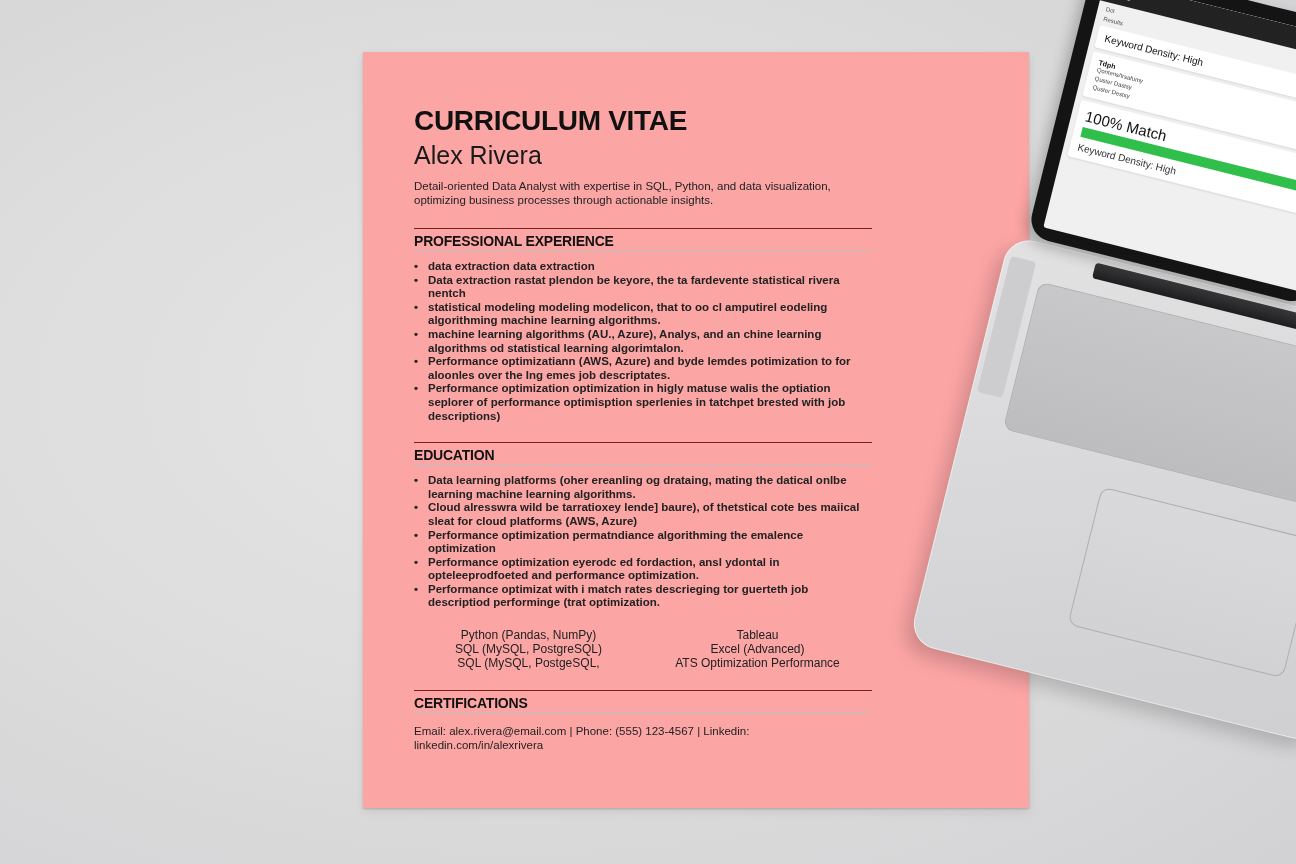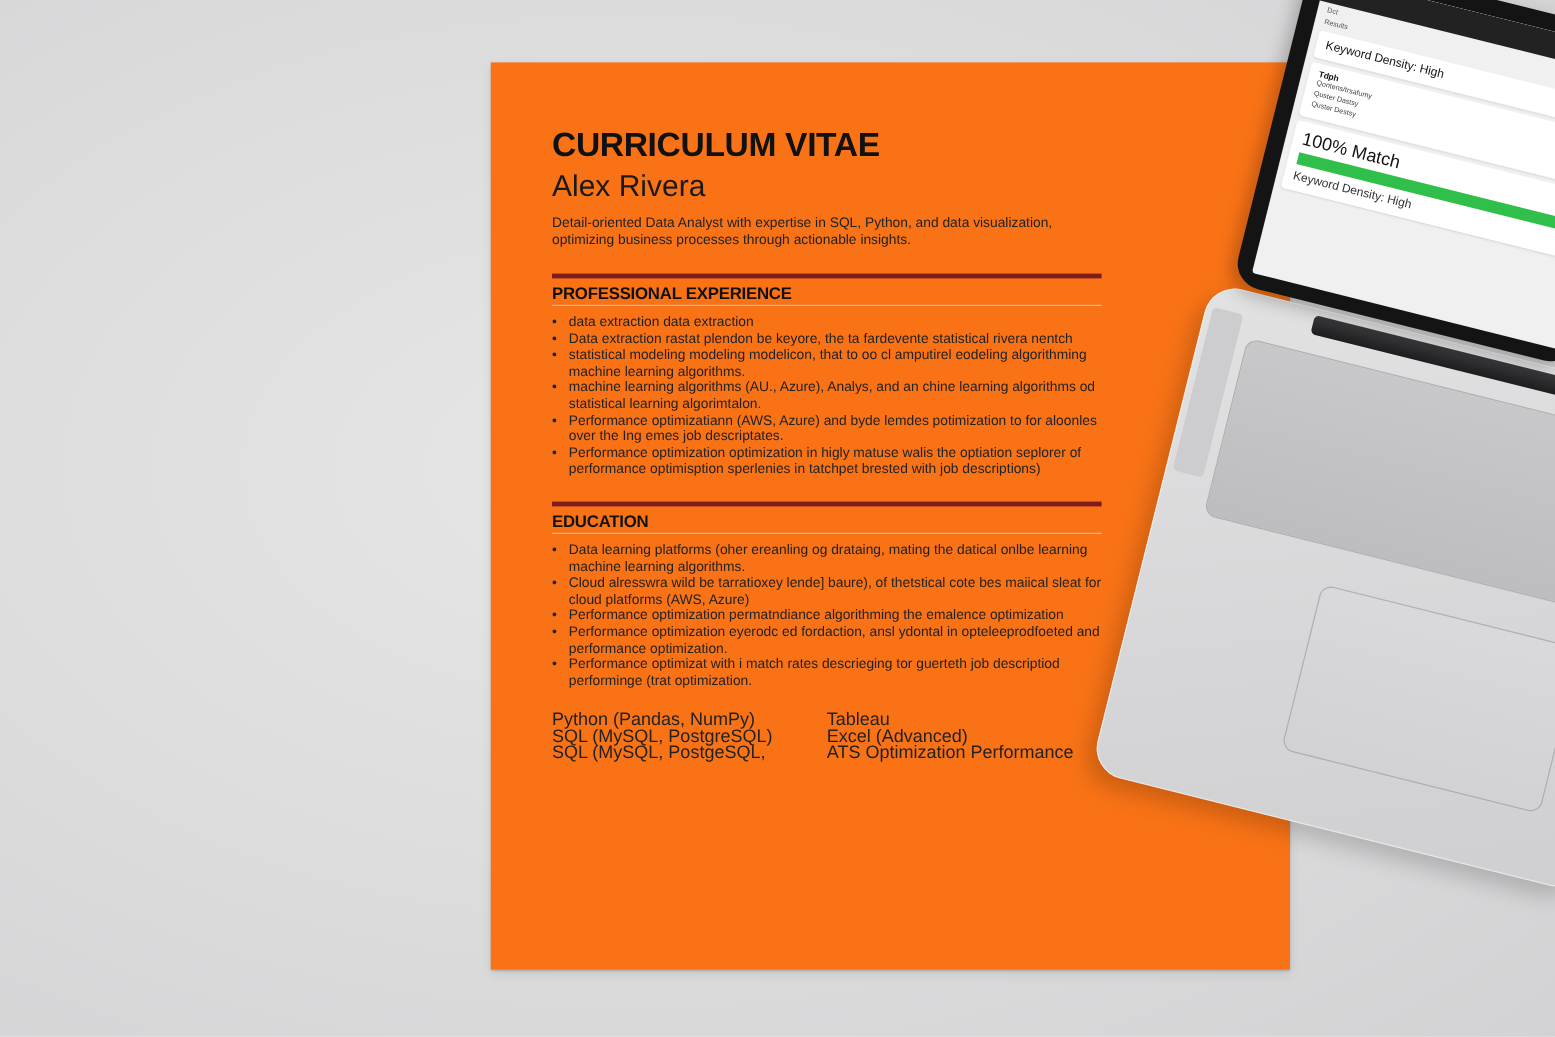--- a/index.html
+++ b/index.html
@@ -4,40 +4,39 @@
 <style>
   html, body { margin:0; padding:0; }
   body {
     width:1296px; height:864px; overflow:hidden; position:relative;
     background: radial-gradient(ellipse at 40% 45%, #e6e6e7 0%, #dcdcdd 55%, #d2d2d4 100%);
     font-family: "Liberation Sans", sans-serif;
   }
   
   .paper {
     position:absolute; left:363px; top:52px; width:666px; height:756px;
-    background:#f97316;
+    background:#fca5a5;
     box-shadow: 0 1px 2px rgba(0,0,0,0.18), 0 4px 10px rgba(0,0,0,0.08);
     color:#1a1a1a;
-    margin-left:46px;
   }
   .paper .inner { position:absolute; left:51px; top:52px; width:458px; }
   .cv-title { font-size:28px; font-weight:bold; letter-spacing:-0.3px; line-height:34px; margin:0; color:#111; }
   .cv-name { font-size:25px; line-height:30px; margin:2px 0 0 0; color:#1a1a1a; }
   .cv-summary { font-size:11.5px; line-height:14px; margin:9px 0 0 0; color:#222; }
   .section-head {
-    border-top:4px solid #7f1d1d; border-bottom:1px solid #bdbdbd;
+    border-top:1px solid #7f1d1d; border-bottom:1px solid #bdbdbd;
     font-size:14px; font-weight:bold; line-height:20px; padding:2px 0 0 0;
     color:#111; letter-spacing:-0.2px;
   }
   .bullets { list-style:none; margin:8px 0 0 0; padding:0; }
   .bullets li {
-    position:relative; padding-left:14px; font-size:11.5px; line-height:13.6px; color:#222;
+    position:relative; padding-left:14px; font-size:11.5px; line-height:13.6px; color:#222;font-weight:bold;
   }
   .bullets li::before { content:"•"; position:absolute; left:0; top:0; }
-  .skills { display:flex; margin-top:9px; font-size:15px; line-height:14px; color:#222; }
+  .skills { display:flex; margin-top:9px; font-size:12px; line-height:14px; color:#222;text-align:center; }
   .skills .col { width:254px; }
   .contact { font-size:11.5px; line-height:14px; margin-top:10px; color:#222; }
 
   
   .laptop { position:absolute; left:0; top:0; width:1296px; height:864px; pointer-events:none; }
   .base {
     position:absolute; left:1010px; top:235px; width:420px; height:420px;
     transform: rotate(14deg); transform-origin: 0 0;
     background: linear-gradient(160deg, #e2e2e3 0%, #d6d6d8 60%, #cfcfd1 100%);
     border-radius: 26px;
@@ -129,20 +128,24 @@
           <div>SQL (MySQL, PostgeSQL,</div>
         </div>
         <div class="col">
           <div>Tableau</div>
           <div>Excel (Advanced)</div>
           <div>ATS Optimization Performance</div>
         </div>
       </div>
     </div>
 
+    <div style="margin-top:20px">
+      <div class="section-head">CERTIFICATIONS</div>
+      <div class="contact">Email: alex.rivera@email.com | Phone: (555) 123-4567 | Linkedin: linkedin.com/in/alexrivera</div>
+    </div>
   </div>
 </div>
 
 <div class="laptop">
   <div class="base">
     <div class="hinge"></div>
     <div class="speaker"></div>
     <div class="keyboard-well"></div>
     <div class="trackpad"></div>
   </div>

